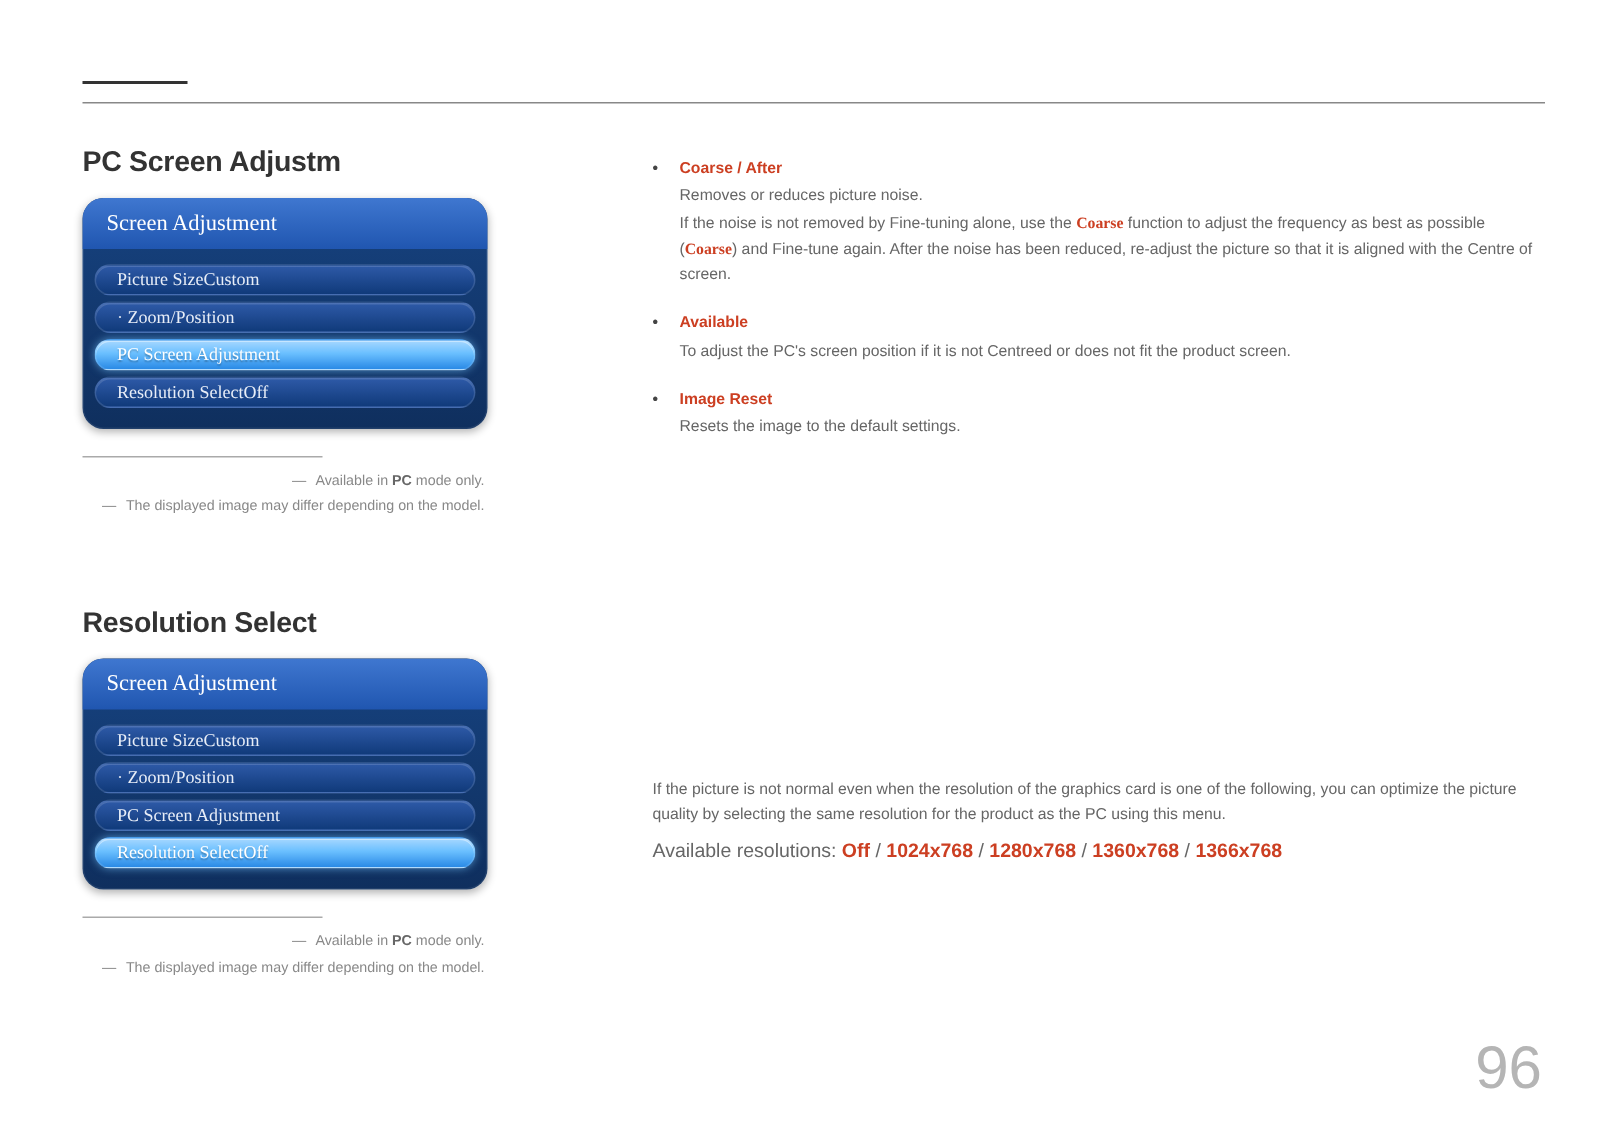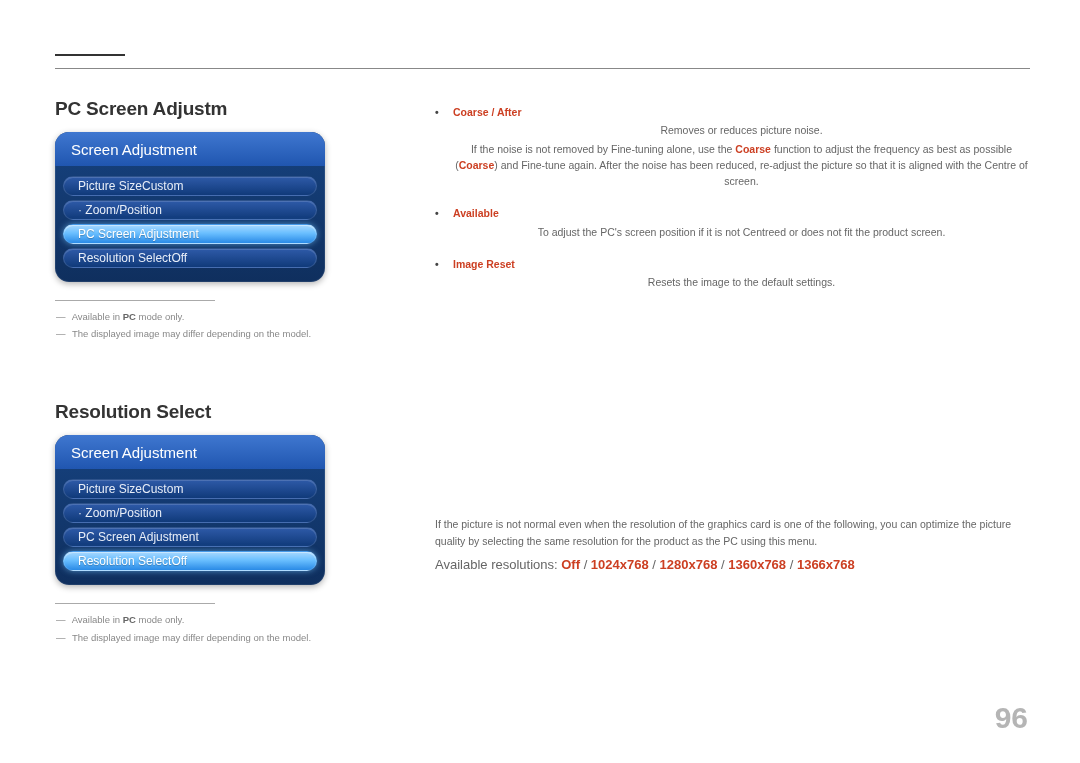--- a/index.html
+++ b/index.html
@@ -46,20 +46,21 @@
     color: #333;
     margin-bottom: 12px;
     letter-spacing: -0.2px;
   }
   .osd {
     width: 270px;
     border-radius: 14px;
     overflow: hidden;
     box-shadow: 0 2px 6px rgba(0,0,0,0.3), inset 0 0 0 1px rgba(255,255,255,0.08);
     background: linear-gradient(#0c2a55, #153f7a 18%, #0f2f5e 100%);
+    font-family: Liberation Serif, serif;
   }
   .osd-header {
     background: linear-gradient(#3f77d0, #2056b0);
     color: #fff;
     font-size: 15px;
     padding: 9px 16px 8px;
     font-weight: 400;
   }
   .osd-body { padding: 6px 8px 10px; }
   .osd-row {
@@ -84,52 +85,53 @@
   .notes-rule {
     width: 160px;
     height: 1px;
     background: #aaa;
     margin: 18px 0 8px;
   }
   .note {
     font-size: 9.5px;
     color: #888;
     line-height: 1.6;
-    margin: 2px 1px;
+    margin: 2px 12px;
+    text-align: right;
   }
   .note .dash { color: #888; margin-right: 4px; }
   .note b { color: #666; font-weight: 700; }
   .bullet-item {
     display: flex;
     margin-bottom: 14px;
     font-size: 10.5px;
     line-height: 1.55;
     color: #666;
   }
   .bullet-mark { width: 18px; flex-shrink: 0; color: #444; font-weight: bold; }
   .bullet-body { flex: 1; }
   .bullet-title { color: #cc3f22; font-weight: 600; margin-bottom: 2px; font-size: 10.5px; }
-  .bullet-body p { margin-bottom: 2px; text-align: center; }
-  .coarse { color: #cc3f22; font-weight: 600; }
+  .bullet-body p { margin-bottom: 2px; }
+  .coarse { color: #cc3f22; font-weight: 600; font-family: Liberation Serif, serif; }
   .tri { font-size: 9px; vertical-align: 0.5px; color: #333; }
   .para {
     font-size: 10.5px;
     line-height: 1.55;
     color: #666;
     margin-bottom: 8px;
   }
   .res-line { font-size: 13px; color: #666; }
   .res-line .res { color: #cc3f22; font-weight: 600; }
   .page-num {
     position: absolute;
     right: 52px;
     bottom: 28px;
-    font-size: 30px;
+    font-size: 40px;
     color: #b5b5b5;
-    font-weight: 700;
+    font-weight: 400;
   }
   .section-gap { height: 58px; }
 </style>
 </head>
 <body>
 
 <div class="page">
   <div class="top-tab"></div>
   <div class="top-rule"></div>
 

